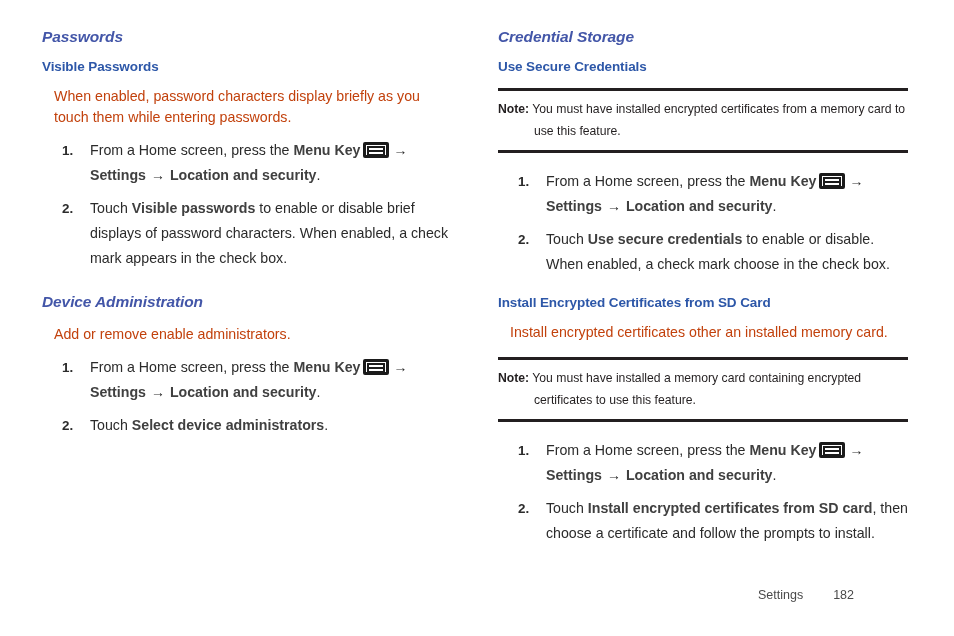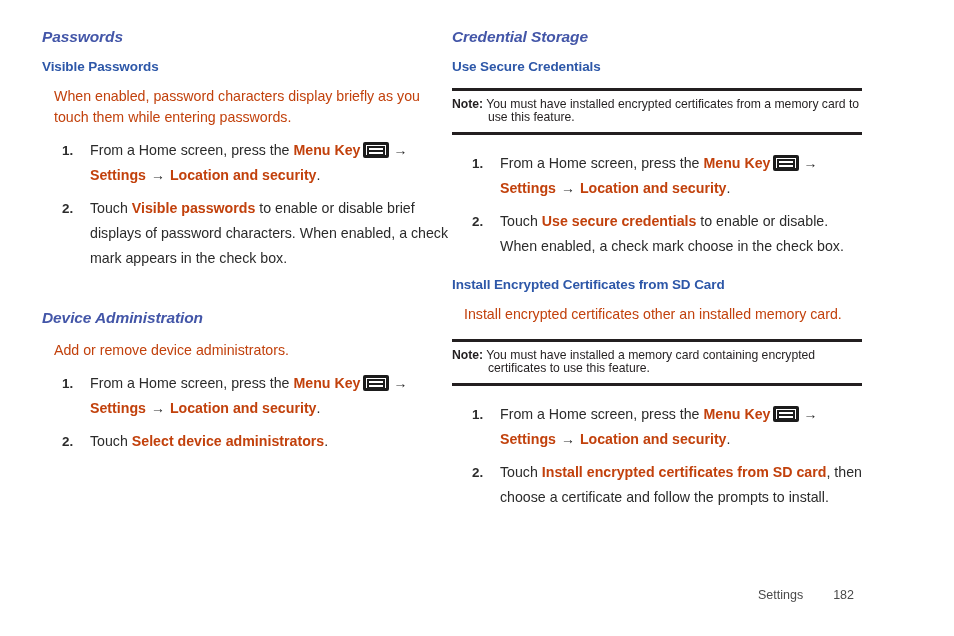--- a/index.html
+++ b/index.html
@@ -27,39 +27,39 @@
     top: 28px;
     left: 0;
     width: 954px;
     display: flex;
   }
 
   .col {
     width: 410px;
   }
   .col-left  { margin-left: 42px; }
-  .col-right { }
+  .col-right { margin-left: 46px; }
 
   
   h2.sec-head {
     font-size: 15.5px;
     font-style: italic;
     font-weight: bold;
     color: #4356a8;
     margin: 0 0 13px 0;
     letter-spacing: -0.1px;
   }
   h3.sub-head {
     font-size: 13.5px;
     font-weight: bold;
     color: #2d57a8;
     margin: 0 0 12px 0;
     letter-spacing: -0.1px;
   }
-  .sec-head.spaced-top { margin-top: 38px; }
+  .sec-head.spaced-top { margin-top: 22px; }
 
   
   p.body {
     font-size: 14.2px;
     line-height: 21px;
     margin: 0 0 10px 0;
     padding-left: 12px;
     color: #c2410c;
   }
 
@@ -78,21 +78,21 @@
     color: #2b2b2b;
   }
   ol.steps li .num {
     position: absolute;
     left: 20px;
     top: 0;
     font-weight: bold;
     font-size: 13.4px;
   }
 
-  b, strong { font-weight: bold; color: #c2410c; }
+  b, strong { font-weight: bold; color: #404040; }
 
   
   .arrow {
     font-weight: bold;
     font-size: 14px;
     padding: 0 1px;
     display: inline-block;
   }
 
   
@@ -128,21 +128,21 @@
 
   
   .note {
     margin: 14px 0 16px 0;
     padding: 7px 0 8px 0;
     border-top: 3px solid #231f20;
     border-bottom: 3px solid #231f20;
   }
   .note .note-inner {
     font-size: 12.2px;
-    line-height: 13px;
+    line-height: 22px;
     padding-left: 2px;
     text-indent: 0;
   }
   .note .note-label {
     font-weight: bold;
     font-size: 12.2px;
   }
   .note .note-text {
     display: inline;
   }
@@ -183,21 +183,21 @@
         <li>
           <span class="num">1.</span><span>From a Home screen, press the </span><b>Menu Key</b><span class="menukey-icon"><span class="bar b1"></span><span class="bar b2"></span></span><span class="arrow">→</span> <b>Settings</b> <span class="arrow">→</span> <b>Location and security</b><span>.</span>
         </li>
         <li>
           <span class="num">2.</span><span>Touch </span><b>Visible passwords</b><span> to enable or disable brief displays of password characters. When enabled, a check mark appears in the check box.</span>
         </li>
       </ol>
 
       <h2 class="sec-head spaced-top">Device Administration</h2>
 
-      <p class="body">Add or remove device administrators.</p>
+      <p class="body">Add or remove enable administrators.</p>
 
       <ol class="steps">
         <li>
           <span class="num">1.</span><span>From a Home screen, press the </span><b>Menu Key</b><span class="menukey-icon"><span class="bar b1"></span><span class="bar b2"></span></span><span class="arrow">→</span> <b>Settings</b> <span class="arrow">→</span> <b>Location and security</b><span>.</span>
         </li>
         <li>
           <span class="num">2.</span><span>Touch </span><b>Select device administrators</b><span>.</span>
         </li>
       </ol>
 

